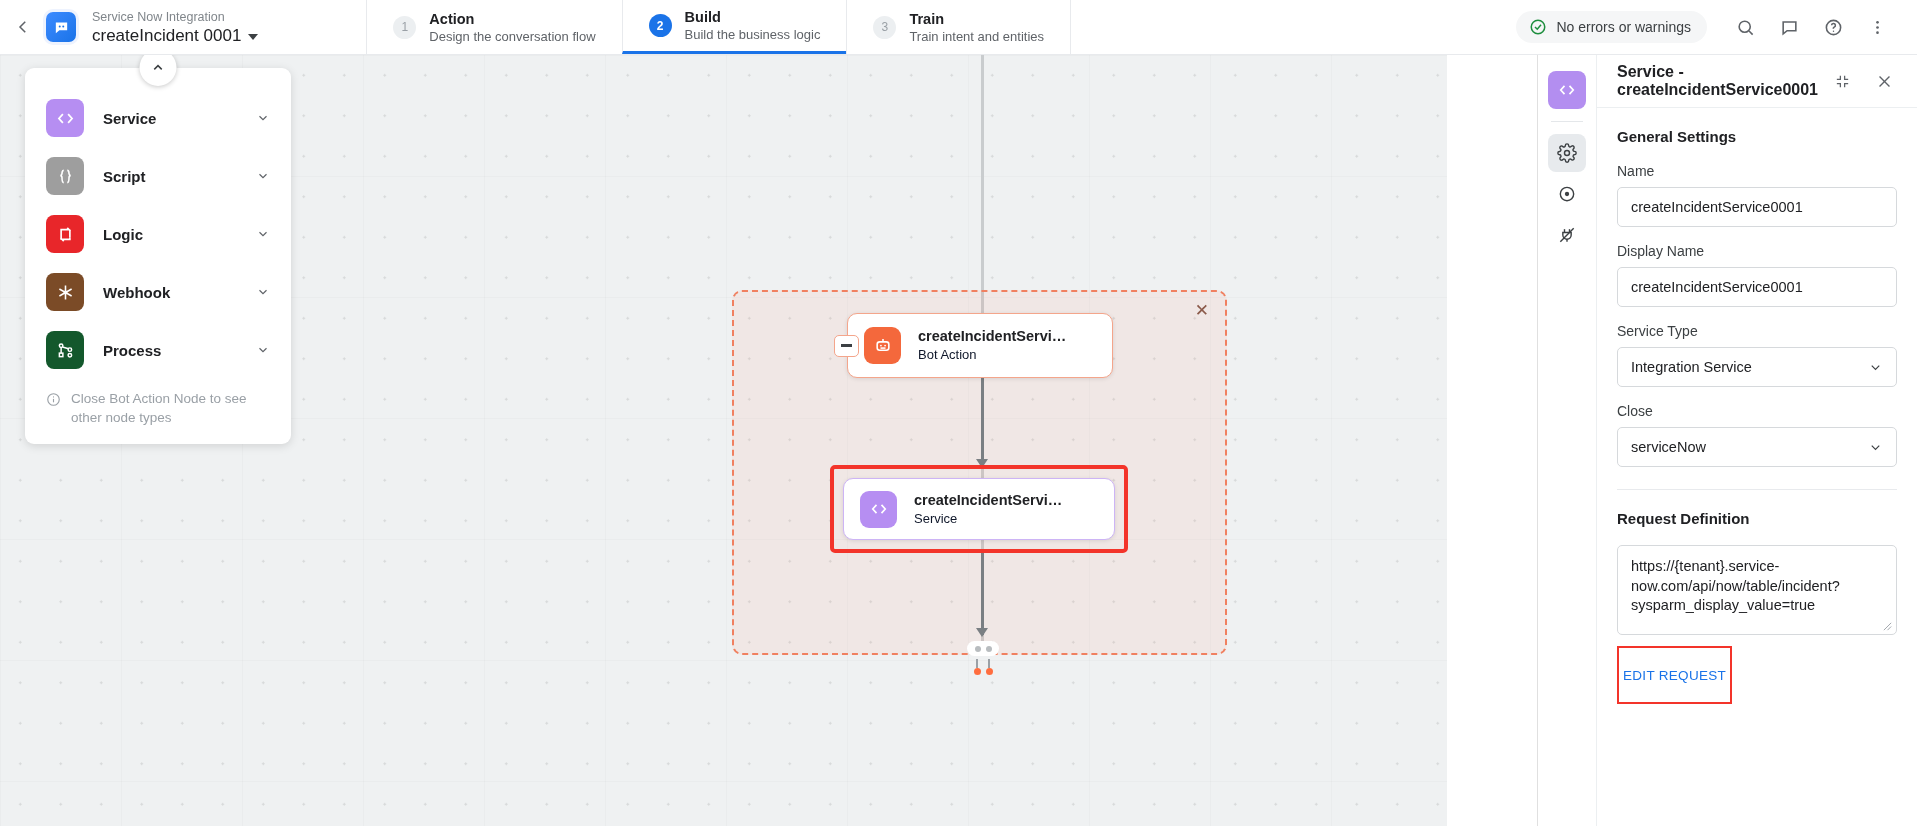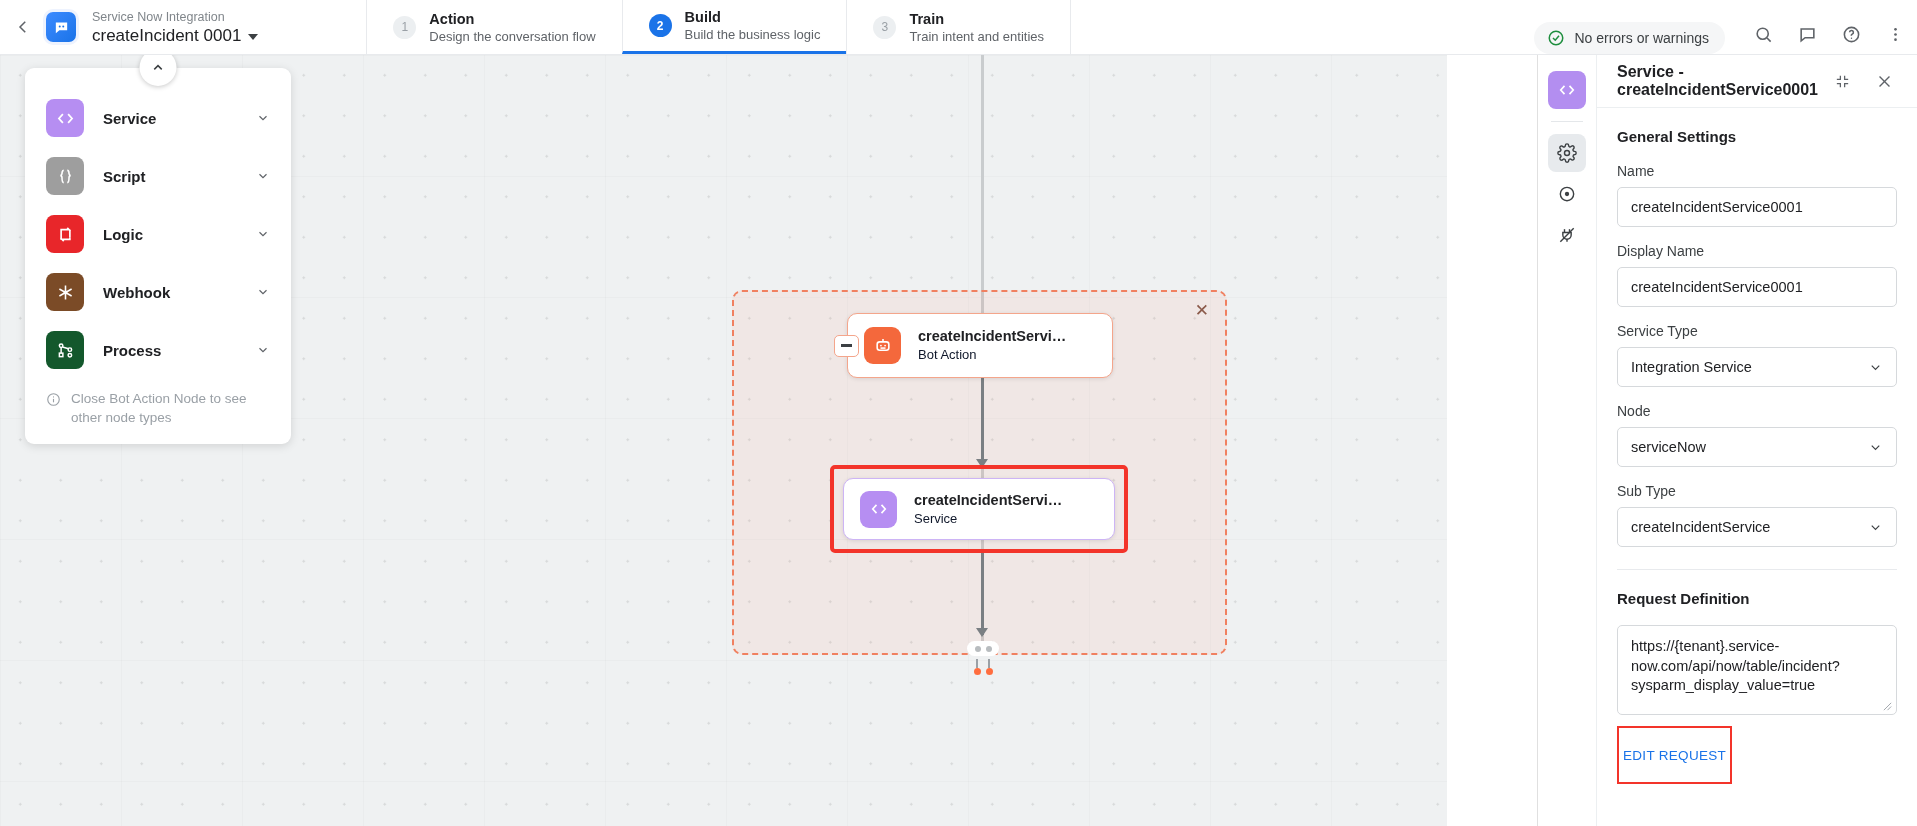--- a/index.html
+++ b/index.html
@@ -51,21 +51,21 @@
     background: #eceff1; color: #9aa0a6; font-size: 12px;
     display: flex; align-items: center; justify-content: center; flex: 0 0 auto;
   }
   .step.active .step-num { background: #1a73e8; color: #fff; font-weight: bold; }
   .step.active { border-bottom: 3px solid #1a73e8; }
   .step-txt { display: flex; flex-direction: column; }
   .step-title { font-size: 14.5px; font-weight: bold; color: #202124; line-height: 18px; }
   .step-desc { font-size: 13px; color: #5f6368; line-height: 17px; }
 
   .topbar-right {
-    margin-left: auto; display: flex; align-items: flex-end; gap: 4px; padding-right: 2px;
+    margin-left: auto; display: flex; align-items: center; gap: 4px; padding-right: 20px;
   }
   .status-pill {
     display: flex; align-items: center; gap: 9px;
     background: #f5f6f7; border-radius: 18px; padding: 7px 16px 7px 13px;
     font-size: 14px; color: #3c4043; margin-right: 14px; cursor: pointer;
   }
   .status-pill svg { width: 18px; height: 18px; }
   .icon-btn {
     width: 40px; height: 40px; border-radius: 50%;
     display: flex; align-items: center; justify-content: center;
@@ -580,42 +580,31 @@
             <span>Integration Service</span>
             <span class="sel-caret">
               <svg viewBox="0 0 24 24" fill="none" stroke="currentColor" stroke-width="1.9">
                   <polyline points="6 9 12 15 18 9"></polyline>
                 </svg>
             </span>
           </div>
         </div>
 
         <div class="field">
-          <div class="field-label">Node</div>
+          <div class="field-label">Close</div>
           <div class="field-select">
             <span>serviceNow</span>
             <span class="sel-caret">
               <svg viewBox="0 0 24 24" fill="none" stroke="currentColor" stroke-width="1.9">
                   <polyline points="6 9 12 15 18 9"></polyline>
                 </svg>
             </span>
           </div>
         </div>
 
-        <div class="field">
-          <div class="field-label">Sub Type</div>
-          <div class="field-select">
-            <span>createIncidentService</span>
-            <span class="sel-caret">
-              <svg viewBox="0 0 24 24" fill="none" stroke="currentColor" stroke-width="1.9">
-                  <polyline points="6 9 12 15 18 9"></polyline>
-                </svg>
-            </span>
-          </div>
-        </div>
 
         <div class="panel-divider"></div>
 
         <div class="section-title">Request Definition</div>
 
         <div class="textarea-box">
           <span>https://{tenant}.service-now.com/api/now/table/incident?sysparm_display_value=true</span>
           <svg class="resize-grip" viewBox="0 0 12 12" stroke="currentColor" stroke-width="1">
               <line x1="2" y1="10" x2="10" y2="2"></line>
               <line x1="6" y1="10" x2="10" y2="6"></line>

